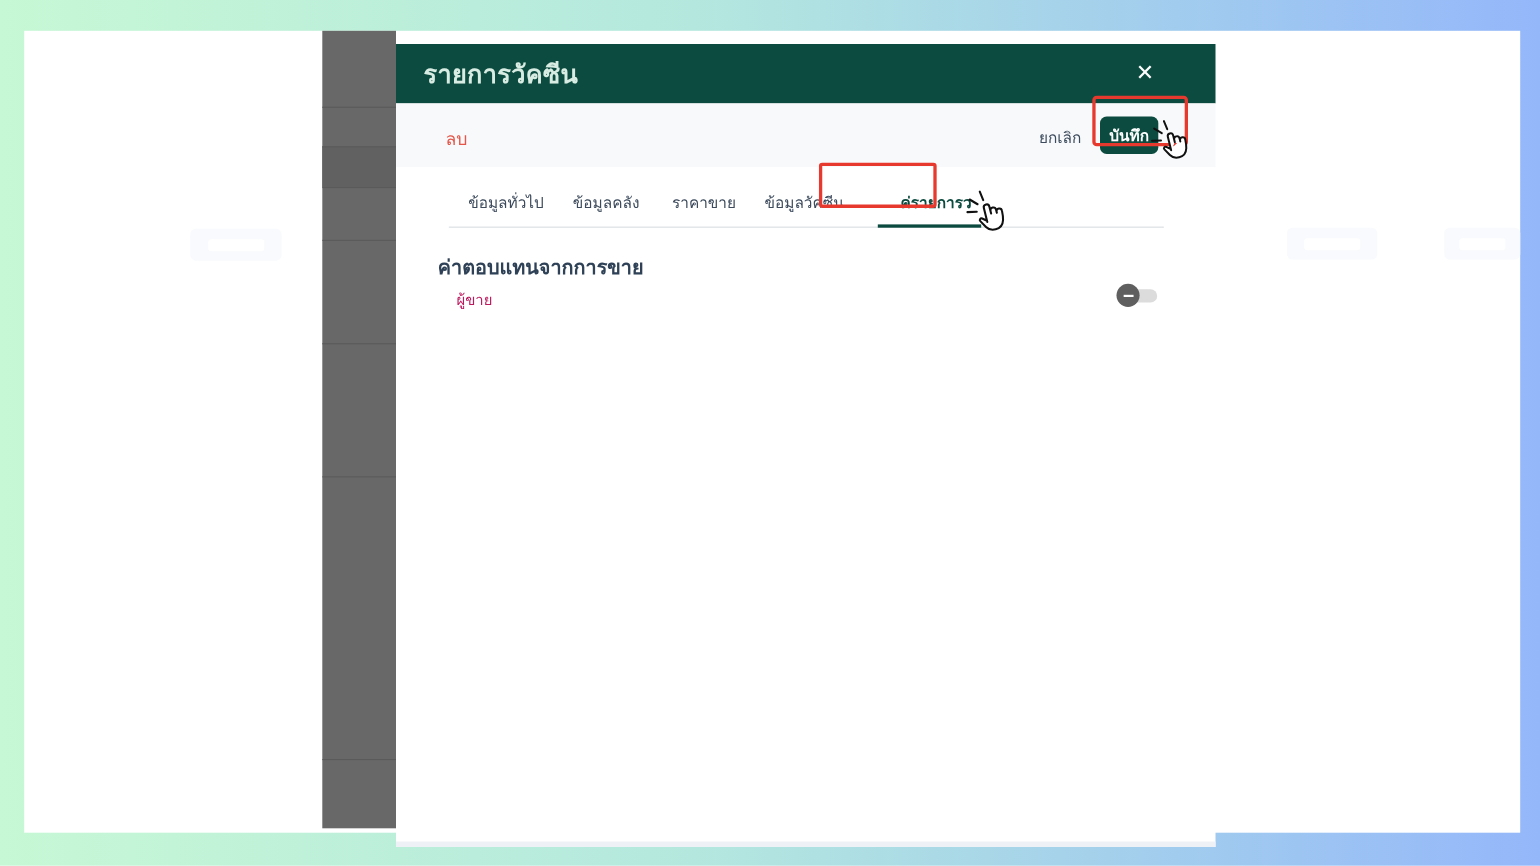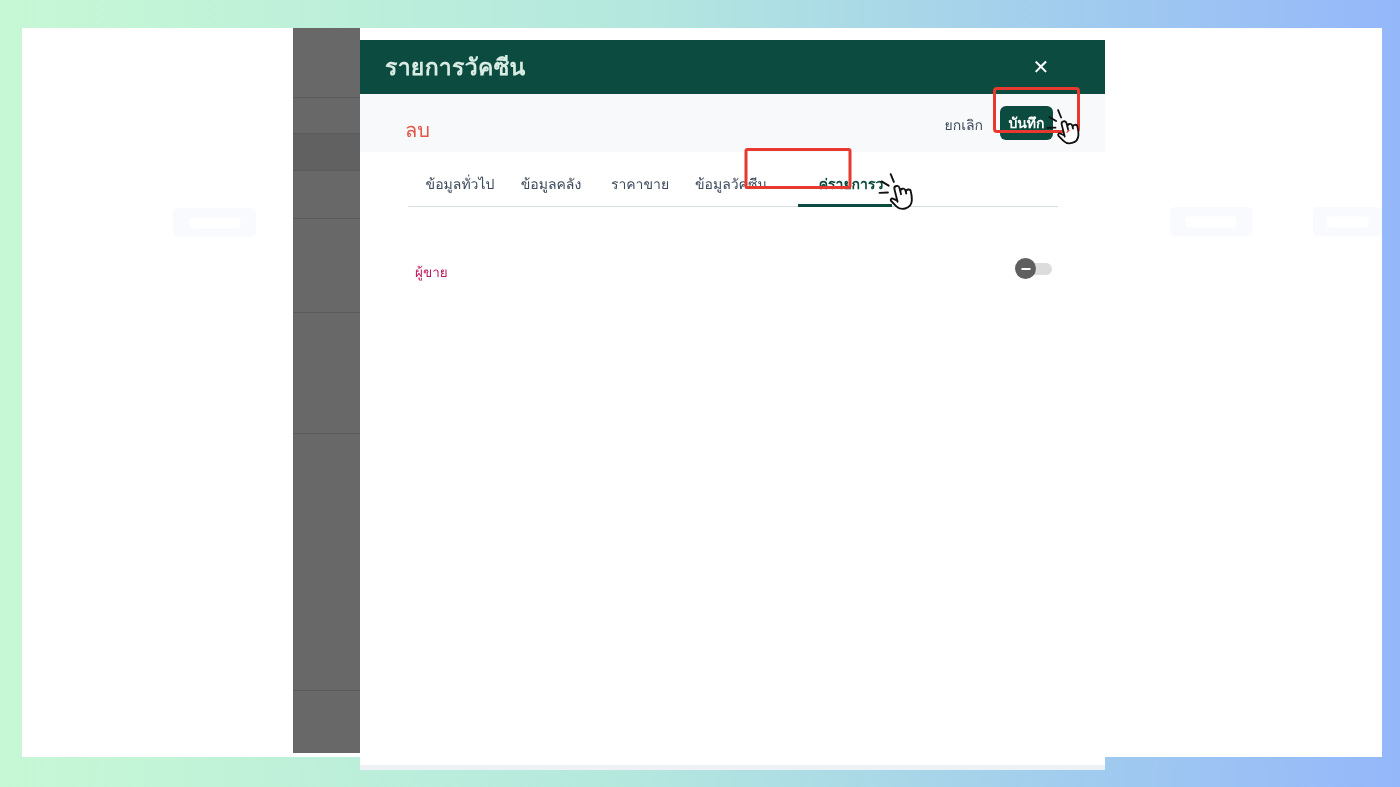--- a/index.html
+++ b/index.html
@@ -54,21 +54,21 @@
     position:absolute; left:662px; top:12px; width:38px; height:30px;
     color:#ffffff; font-size:20px; line-height:30px; text-align:center;
     cursor:pointer; font-weight:400;
   }
 
   .toolbar {
     position:absolute; left:0; top:54px; width:745px; height:58px;
     background:#f7f9fa;
   }
   .toolbar-delete {
-    position:absolute; left:45px; top:20px; font-size:20px; color:#e4564a;
+    position:absolute; left:45px; top:20px; font-size:16px; color:#e4564a;
     cursor:pointer;
   }
   .toolbar-cancel {
     position:absolute; right:122px; top:20px; font-size:14px; color:#3c4a5c;
     cursor:pointer;
     text-align:center;
   }
   .toolbar-save {
     position:absolute; left:640px; top:12px; width:53px; height:34px;
     background:#0c4b3f; color:#ffffff; font-size:14px; font-weight:bold;
@@ -173,20 +173,21 @@
       <div class="tabs">
         <span class="tab" style="left:100px;">ข้อมูลทั่วไป</span>
         <span class="tab" style="left:191px;">ข้อมูลคลัง</span>
         <span class="tab" style="left:280px;">ราคาขาย</span>
         <span class="tab" style="left:371px;">ข้อมูลวัคซีน</span>
         <span class="tab active" style="left:491px;">ค่รายการว</span>
         <div class="base-line"></div>
         <div class="tab-underline"></div>
       </div>
 
+      <div class="content-title">ค่าตอบแทนจากการขาย</div>
       <div class="row-label">ผู้ขาย</div>
 
       <div class="toggle">
         <div class="track"></div>
         <div class="knob"></div>
       </div>
 
       <div class="modal-footer-sliver"></div>
     </div>
   </div>

